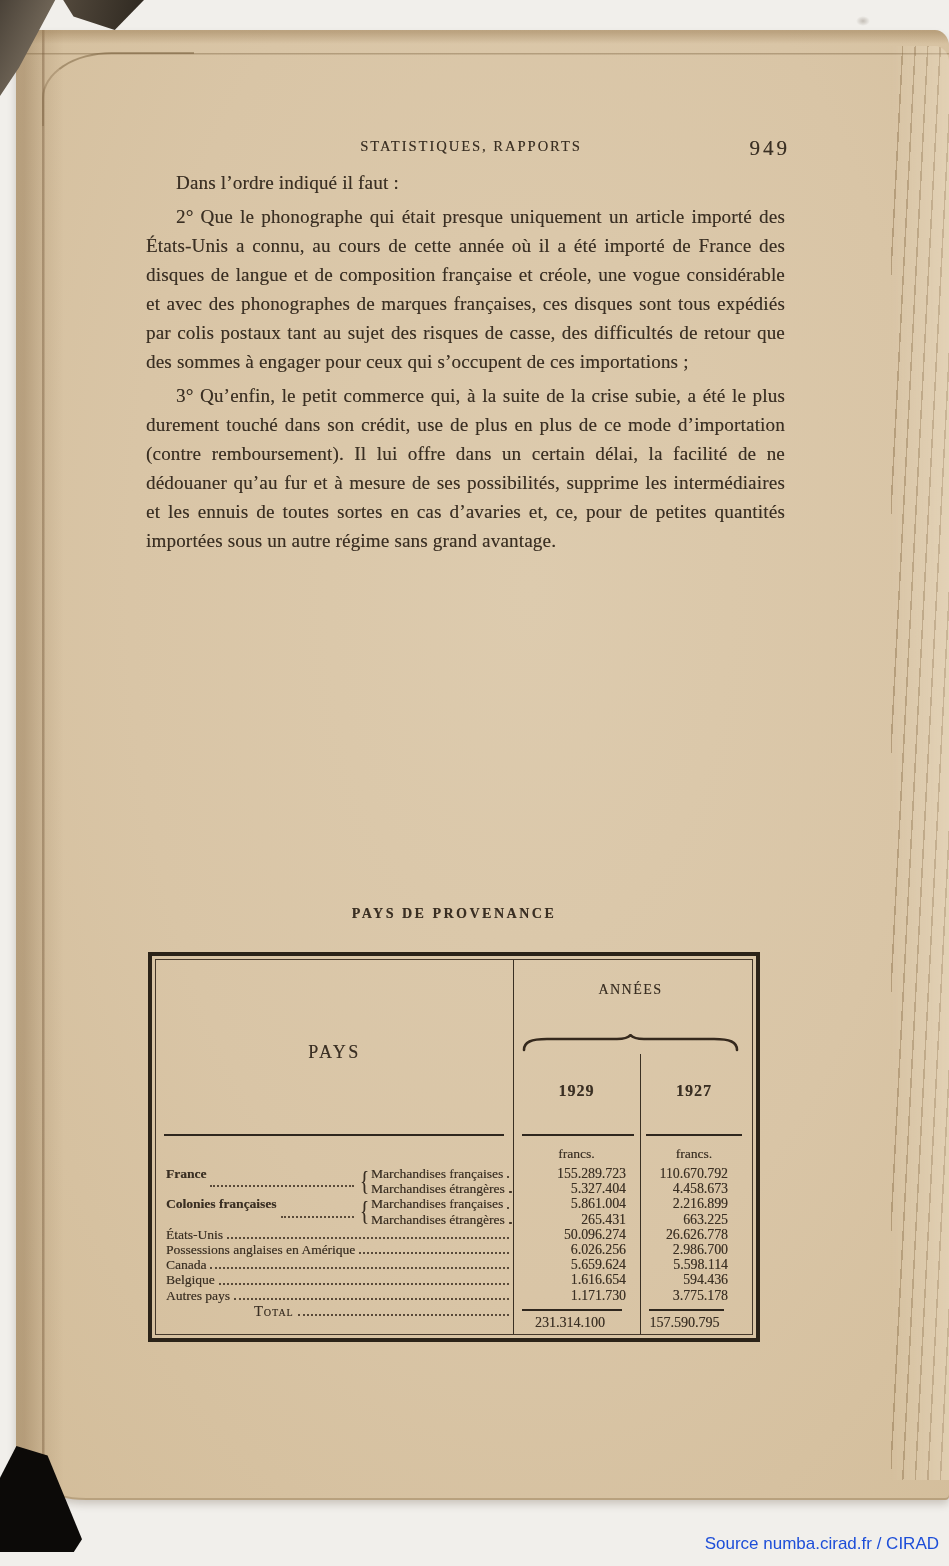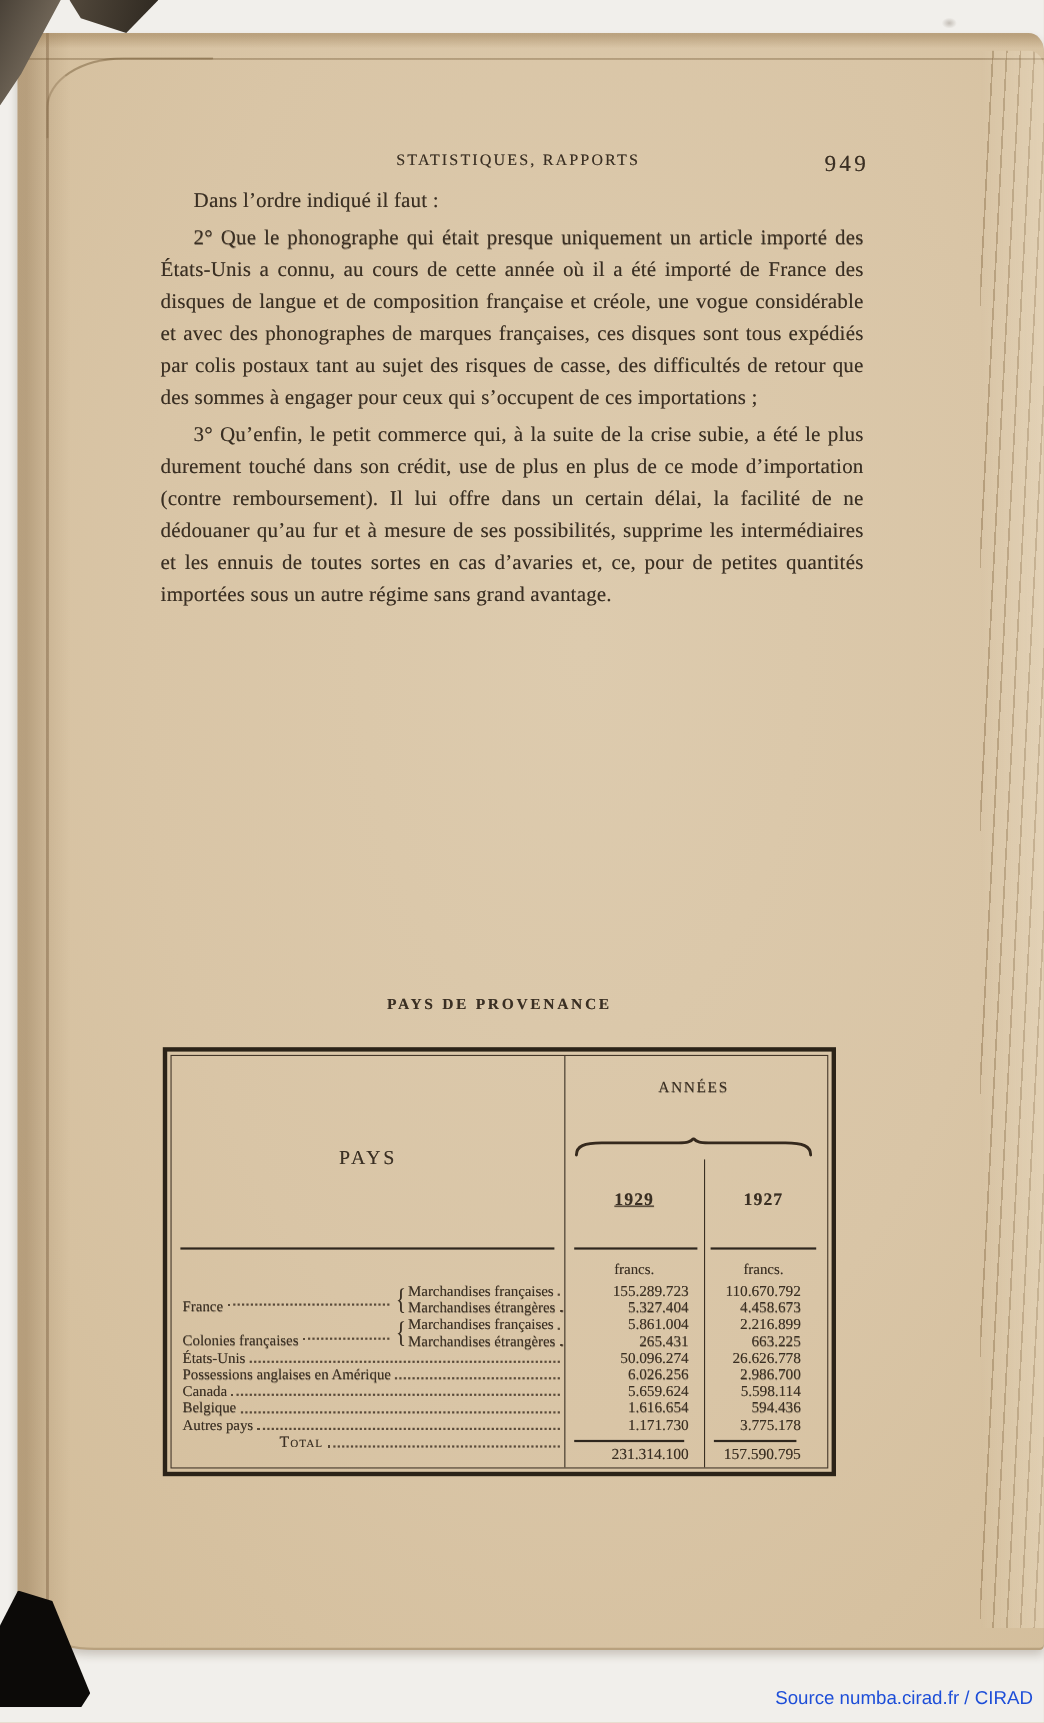--- a/index.html
+++ b/index.html
@@ -106,21 +106,21 @@
   }
   .divider-main{position:absolute;left:357px;top:0;bottom:0;width:1px;background:#3a3023;}
   .divider-years{position:absolute;left:484px;top:94px;bottom:0;width:1px;background:#3a3023;}
 
   .hdr-pays{position:absolute;left:0;top:82px;width:357px;text-align:center;
     font-size:18px;letter-spacing:2.5px;}
   .hdr-annees{position:absolute;left:357px;top:22px;width:235px;text-align:center;
     font-size:14px;letter-spacing:1.5px;}
   .brace-box{position:absolute;left:365px;top:74px;width:219px;height:18px;}
   .hdr-year{position:absolute;top:122px;font-size:16px;font-weight:bold;letter-spacing:1px;text-align:center;}
-  .hdr-y1{left:357px;width:127px;text-decoration:underline;}
+  .hdr-y1{left:357px;width:127px;}
   .hdr-y2{left:484px;width:108px;}
 
   .rule{position:absolute;height:2px;background:#2f271e;}
   .rule-pays{left:8px;top:174px;width:340px;}
   .rule-y1{left:366px;top:174px;width:112px;}
   .rule-y2{left:490px;top:174px;width:96px;}
 
   .unit{position:absolute;top:186px;font-size:13.5px;text-align:center;}
   .unit-1{left:357px;width:127px;}
   .unit-2{left:484px;width:108px;}
@@ -128,27 +128,27 @@
   .t-body{position:absolute;left:0;top:206px;right:0;}
   .col-pays{position:absolute;left:0;top:0;width:357px;box-sizing:border-box;padding-left:10px;}
   .col-amt{position:absolute;top:0;box-sizing:border-box;text-align:right;font-size:13.8px;}
   .col-amt1{left:358px;width:126px;padding-right:14px;}
   .col-amt2{left:485px;width:107px;padding-right:20px;}
   .num{height:15.2px;line-height:15.2px;}
 
   .prow{display:flex;height:15.2px;line-height:15.2px;}
   .dots{flex:1;align-self:flex-end;margin:0 4px 3px 4px;border-bottom:2px dotted rgba(66,52,38,.85);}
   .grp{display:flex;height:30.4px;}
-  .grp-main{width:192px;display:flex;align-items:flex-end;}
+  .grp-main{width:192px;display:flex;align-items:flex-start;font-weight:bold;}
   .grp-main .dots{margin-bottom:9px;}
   .grp-brace{width:13px;font-size:27px;line-height:30px;transform:scaleX(.7);color:#3a2f23;}
   .grp-subs{flex:1;}
 
   .total-rule{height:2px;background:#2f271e;margin:6px 4px 0 8px;}
-  .total-num{margin-top:4px;height:16px;line-height:16px;font-size:14px;}
+  .total-num{margin-top:4px;height:16px;line-height:16px;font-size:14px;text-align:center;}
   .total-row{display:flex;height:16px;line-height:16px;}
   .total-label{margin-left:88px;font-variant:small-caps;letter-spacing:1px;font-size:14.5px;}
 
   
   .footer-source{
     position:absolute;right:10px;top:1534px;
     font-family:"Liberation Sans", sans-serif;
     font-size:17px;color:#1d4ed8;
   }
 </style>

